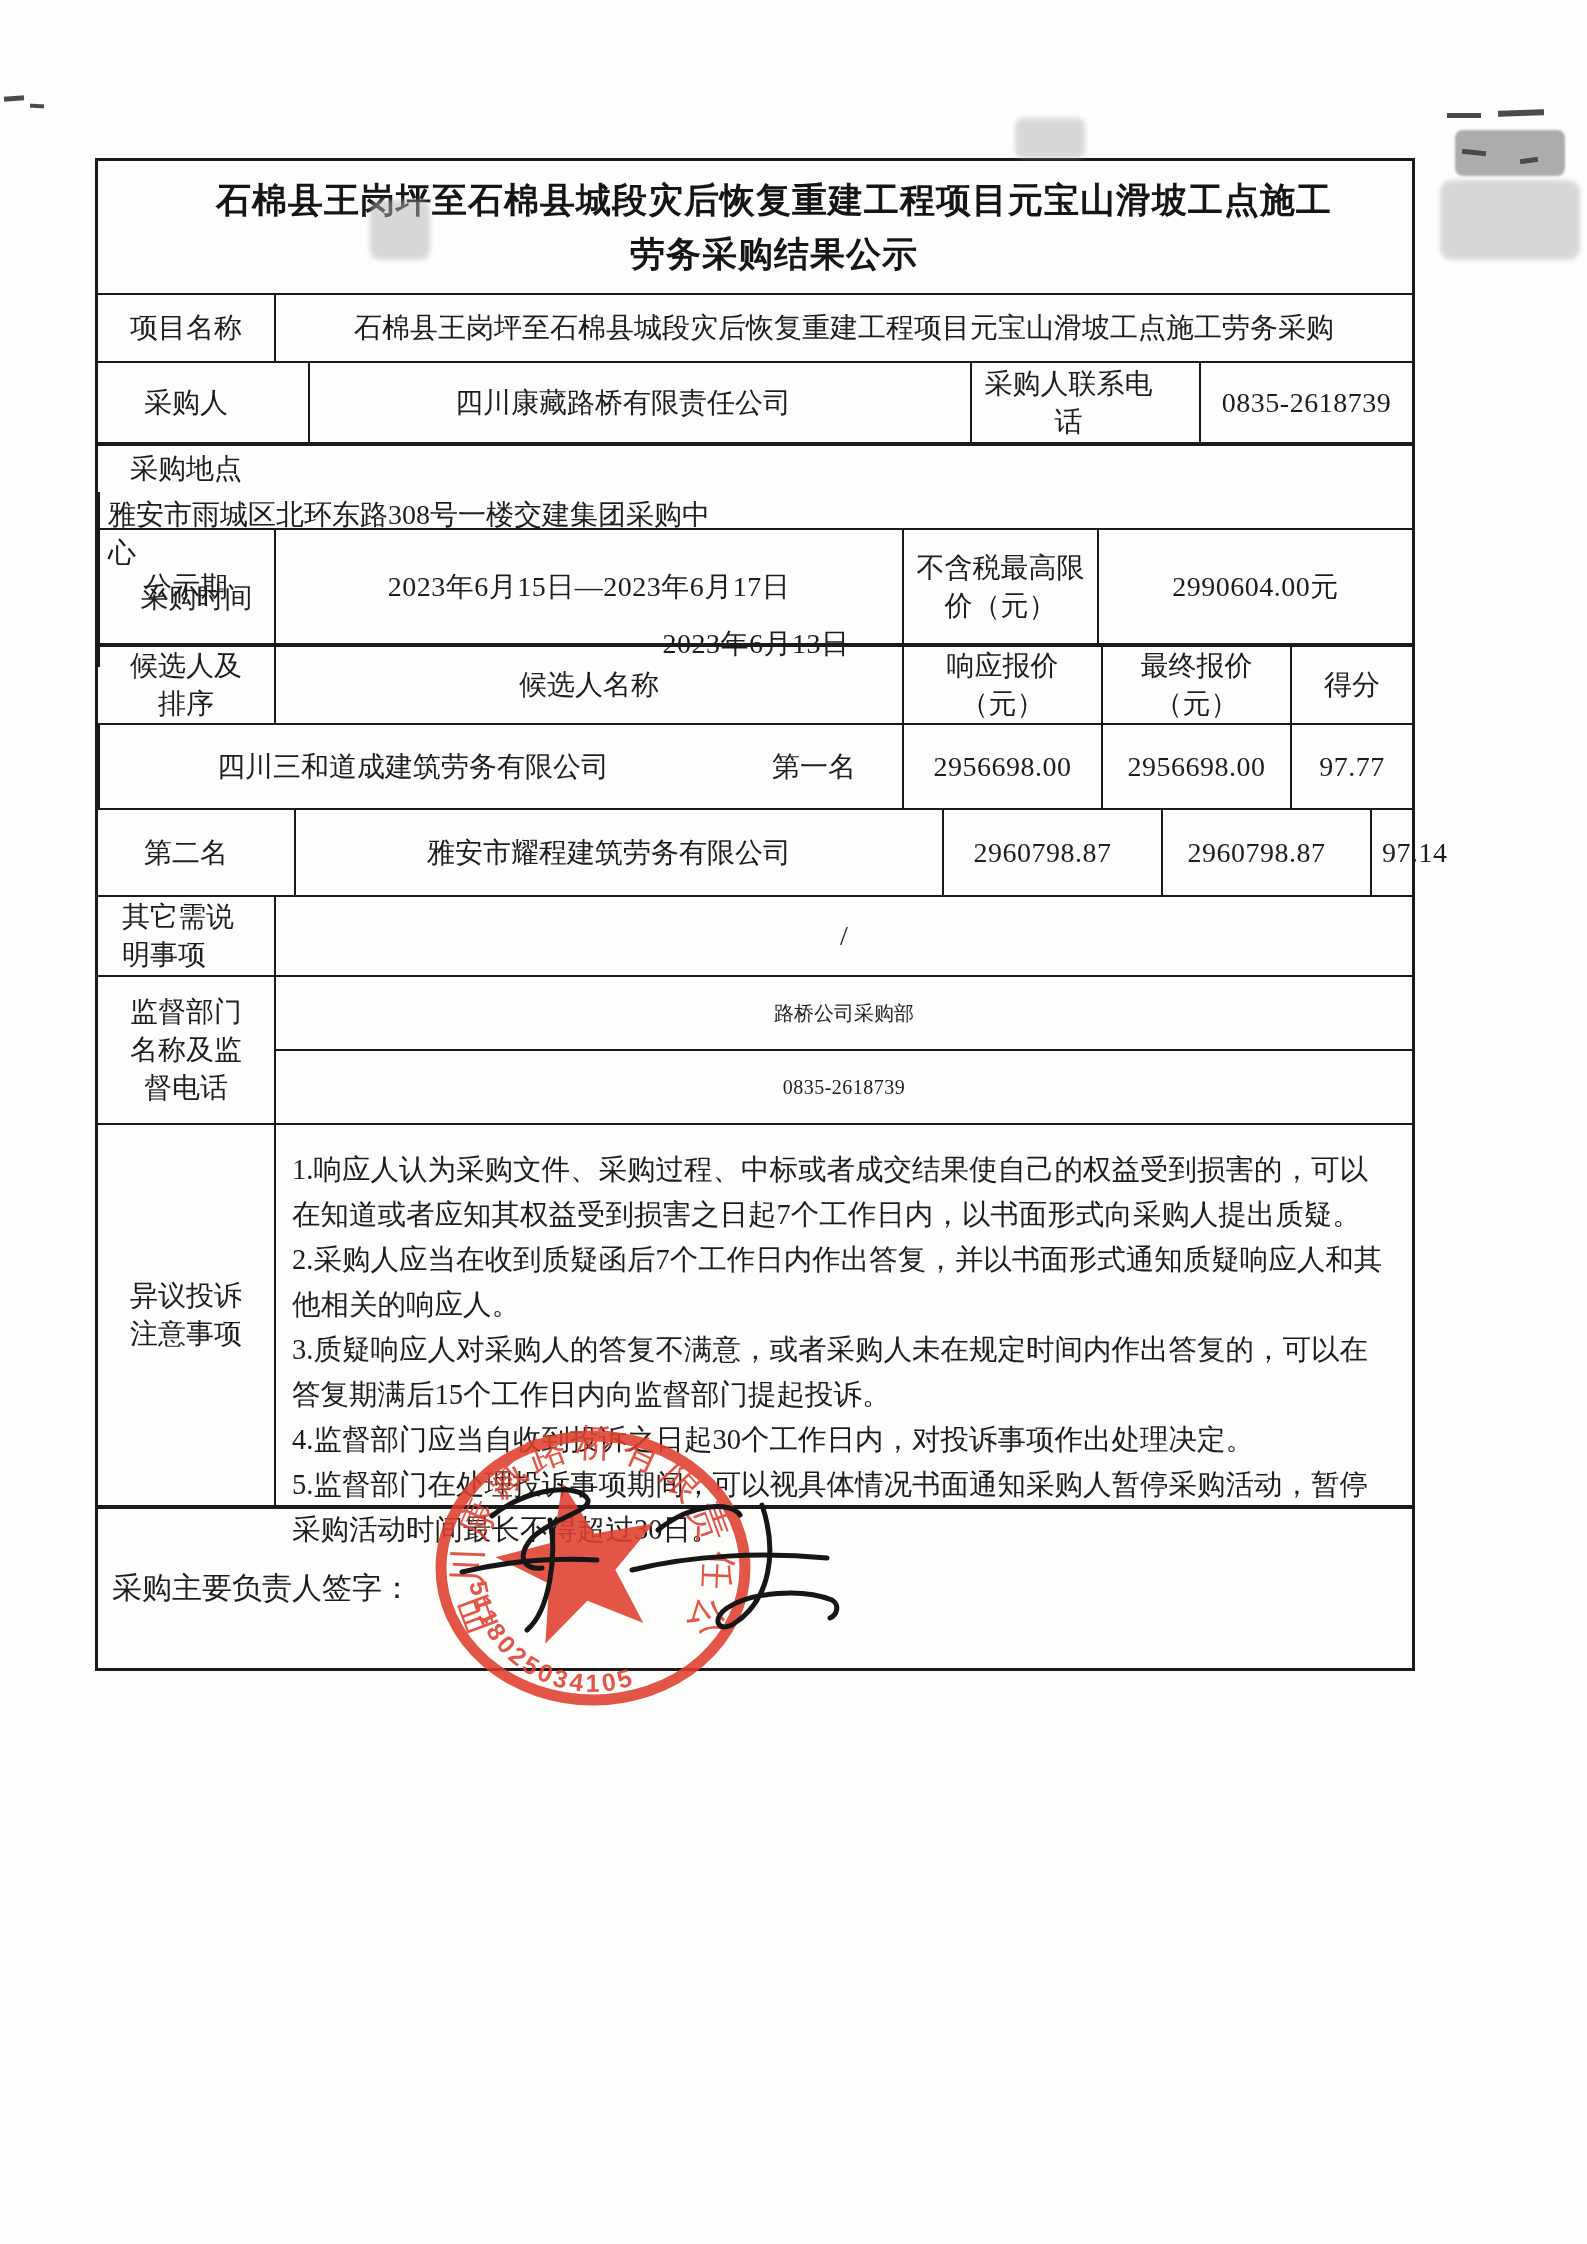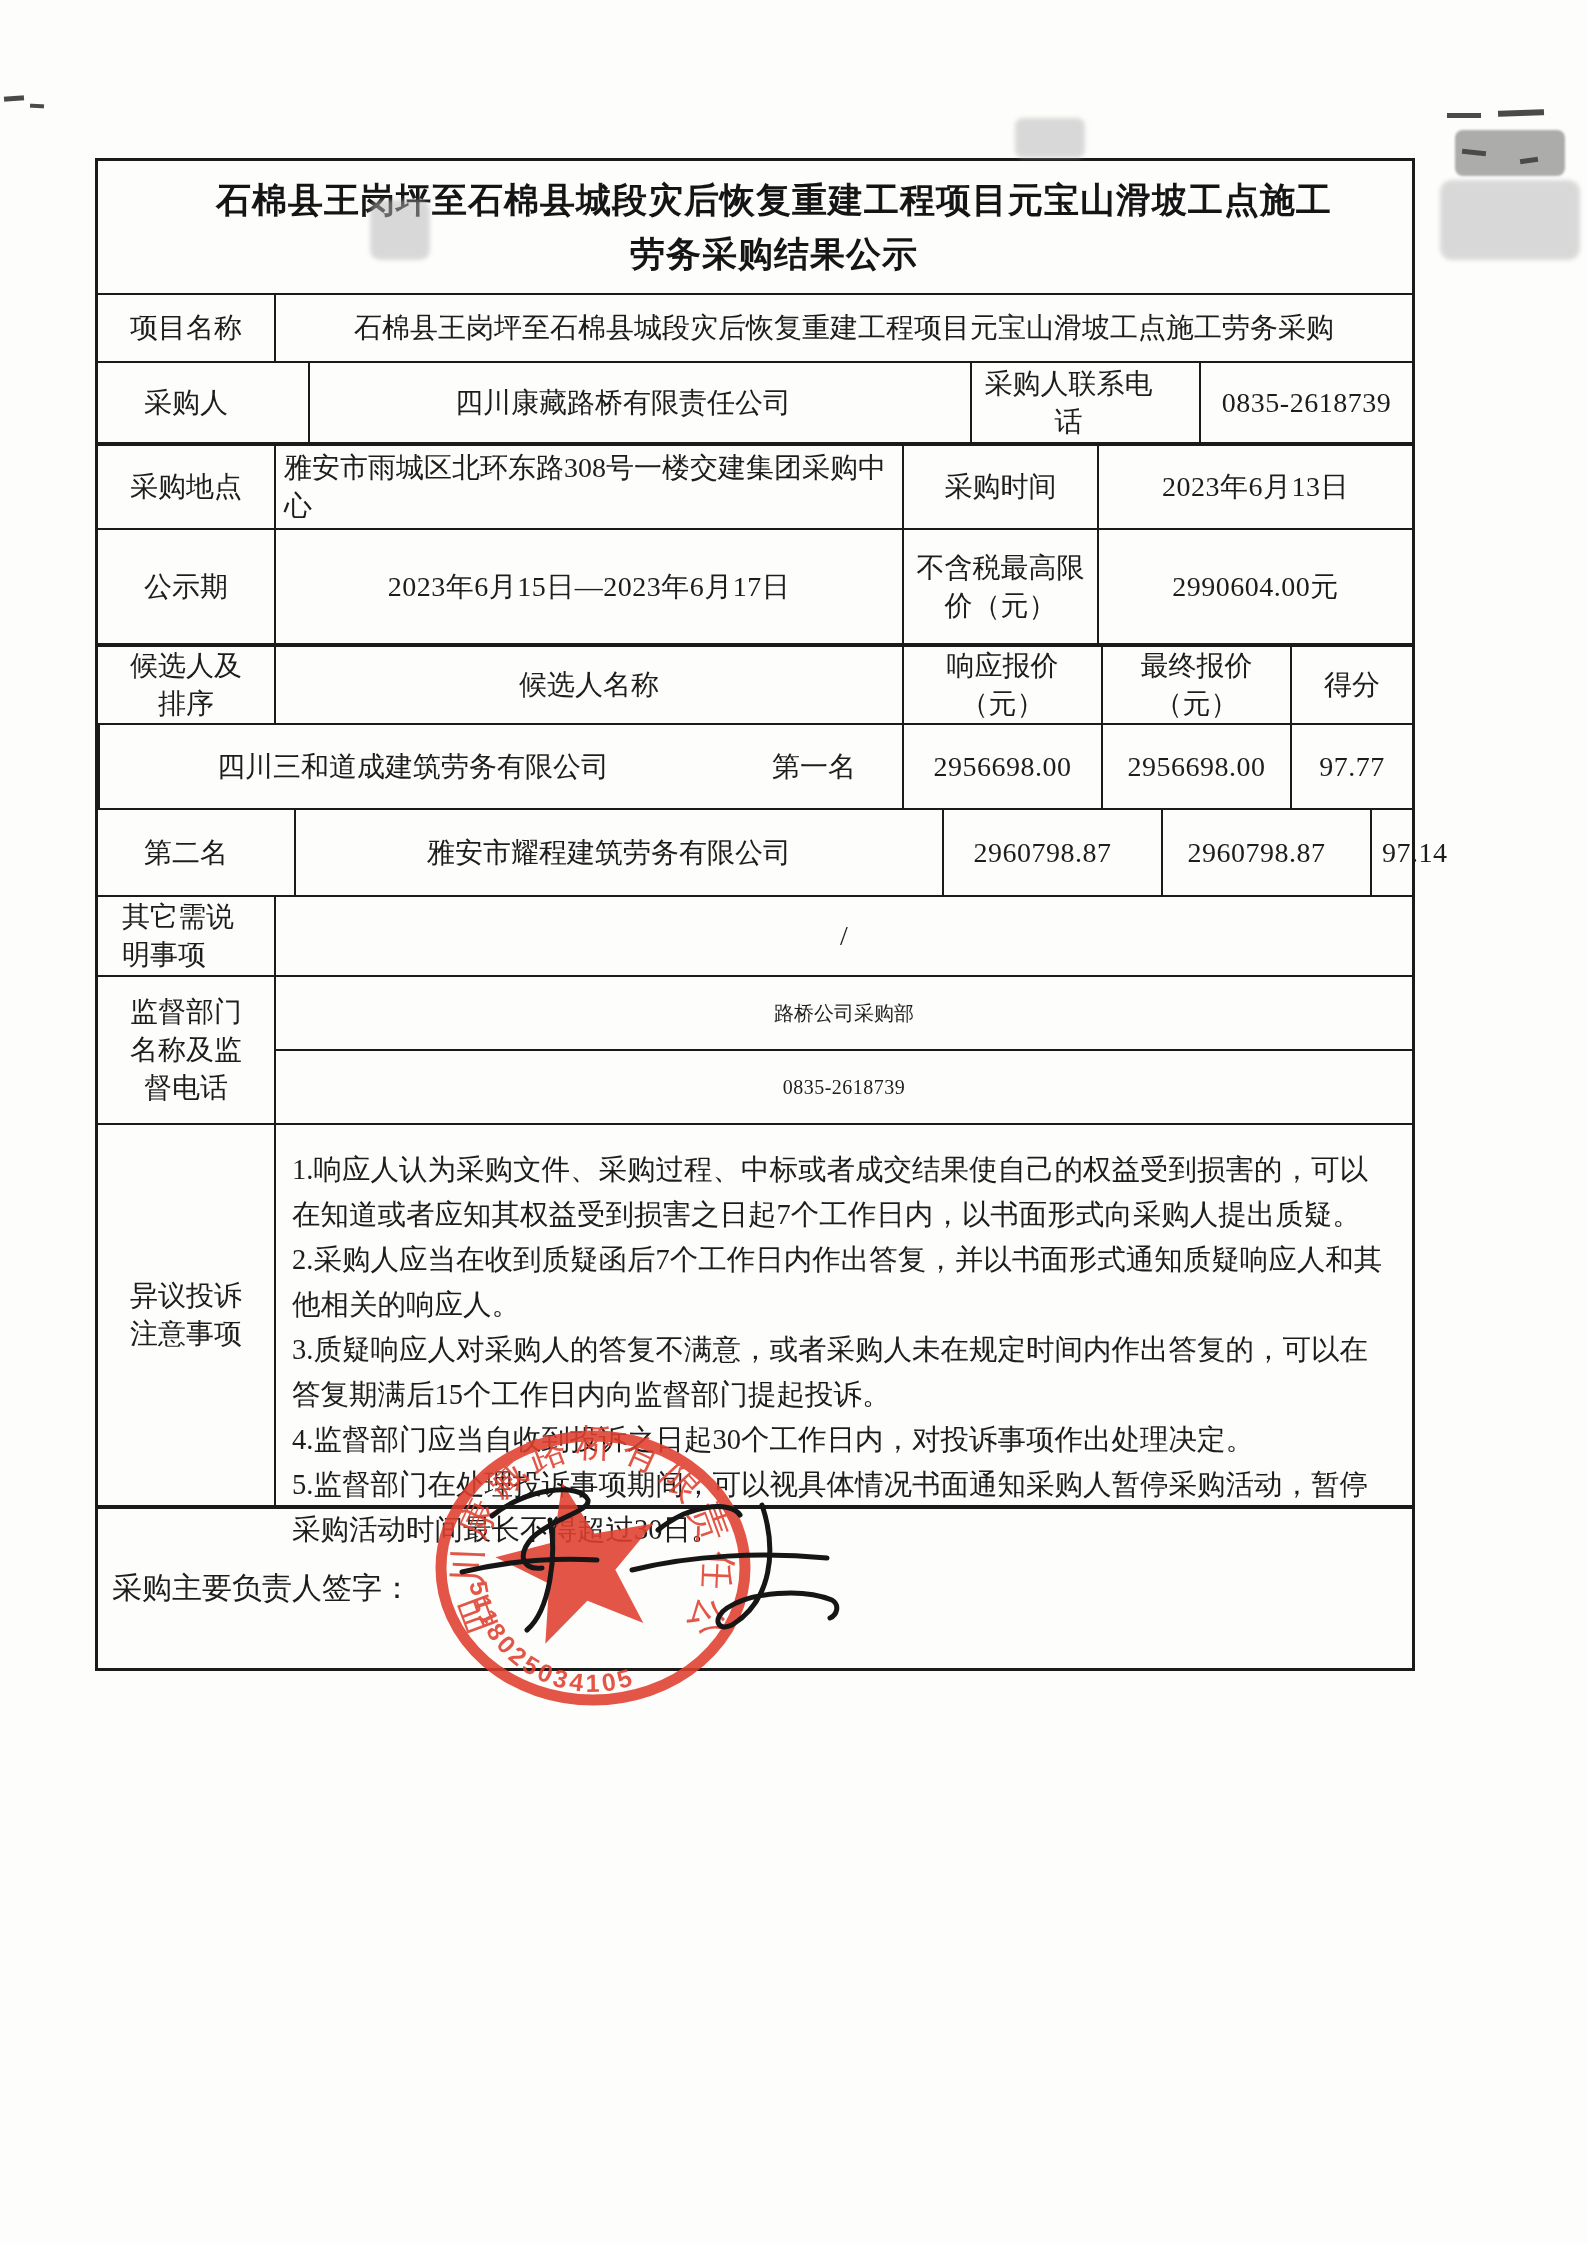--- a/index.html
+++ b/index.html
@@ -27,21 +27,21 @@
   .w-phone{width:195px;flex:none;padding:4px 8px;}
   .w-resp{width:199px;flex:none;padding:4px 30px;}
   .w-final{width:189px;flex:none;padding:4px 26px;}
   .w-rest{flex:1;}
   .title-row{height:132px;align-items:center;justify-content:center;display:flex;}
   .title-text{
     width:1120px;margin:0 auto;text-align:center;
     font-family:"Liberation Sans","DejaVu Sans",sans-serif;
     font-weight:bold;font-size:35px;line-height:1.55;letter-spacing:1px;color:#151515;
   }
-  .h-r2{height:68px;}  .h-r3{height:81px;gap:34px;}  .h-r4{height:86px;}
+  .h-r2{height:68px;}  .h-r3{height:81px;gap:34px;}  .h-r4{height:86px;flex-direction:column;}
   .h-r5{height:115px;} .h-r6{height:80px;}  .h-r7{height:85px;}
   .h-r8{height:87px;gap:20px;}  .h-r9{height:80px;}  .h-r10{height:148px;}
   .h-r11{height:382px;}.h-r12{height:163px;}
   .stack{flex:1;display:flex;flex-direction:column;border-left:2px solid #1b1b1b;}
   .substack{flex:1;display:flex;align-items:center;justify-content:center;font-size:20px;box-sizing:border-box;}
   .substack + .substack{border-top:2px solid #1b1b1b;}
   .objection-body{
     flex:1;border-left:2px solid #1b1b1b;box-sizing:border-box;
     padding:22px 18px 10px 16px;font-size:28.5px;line-height:1.58;text-align:left;
   }

